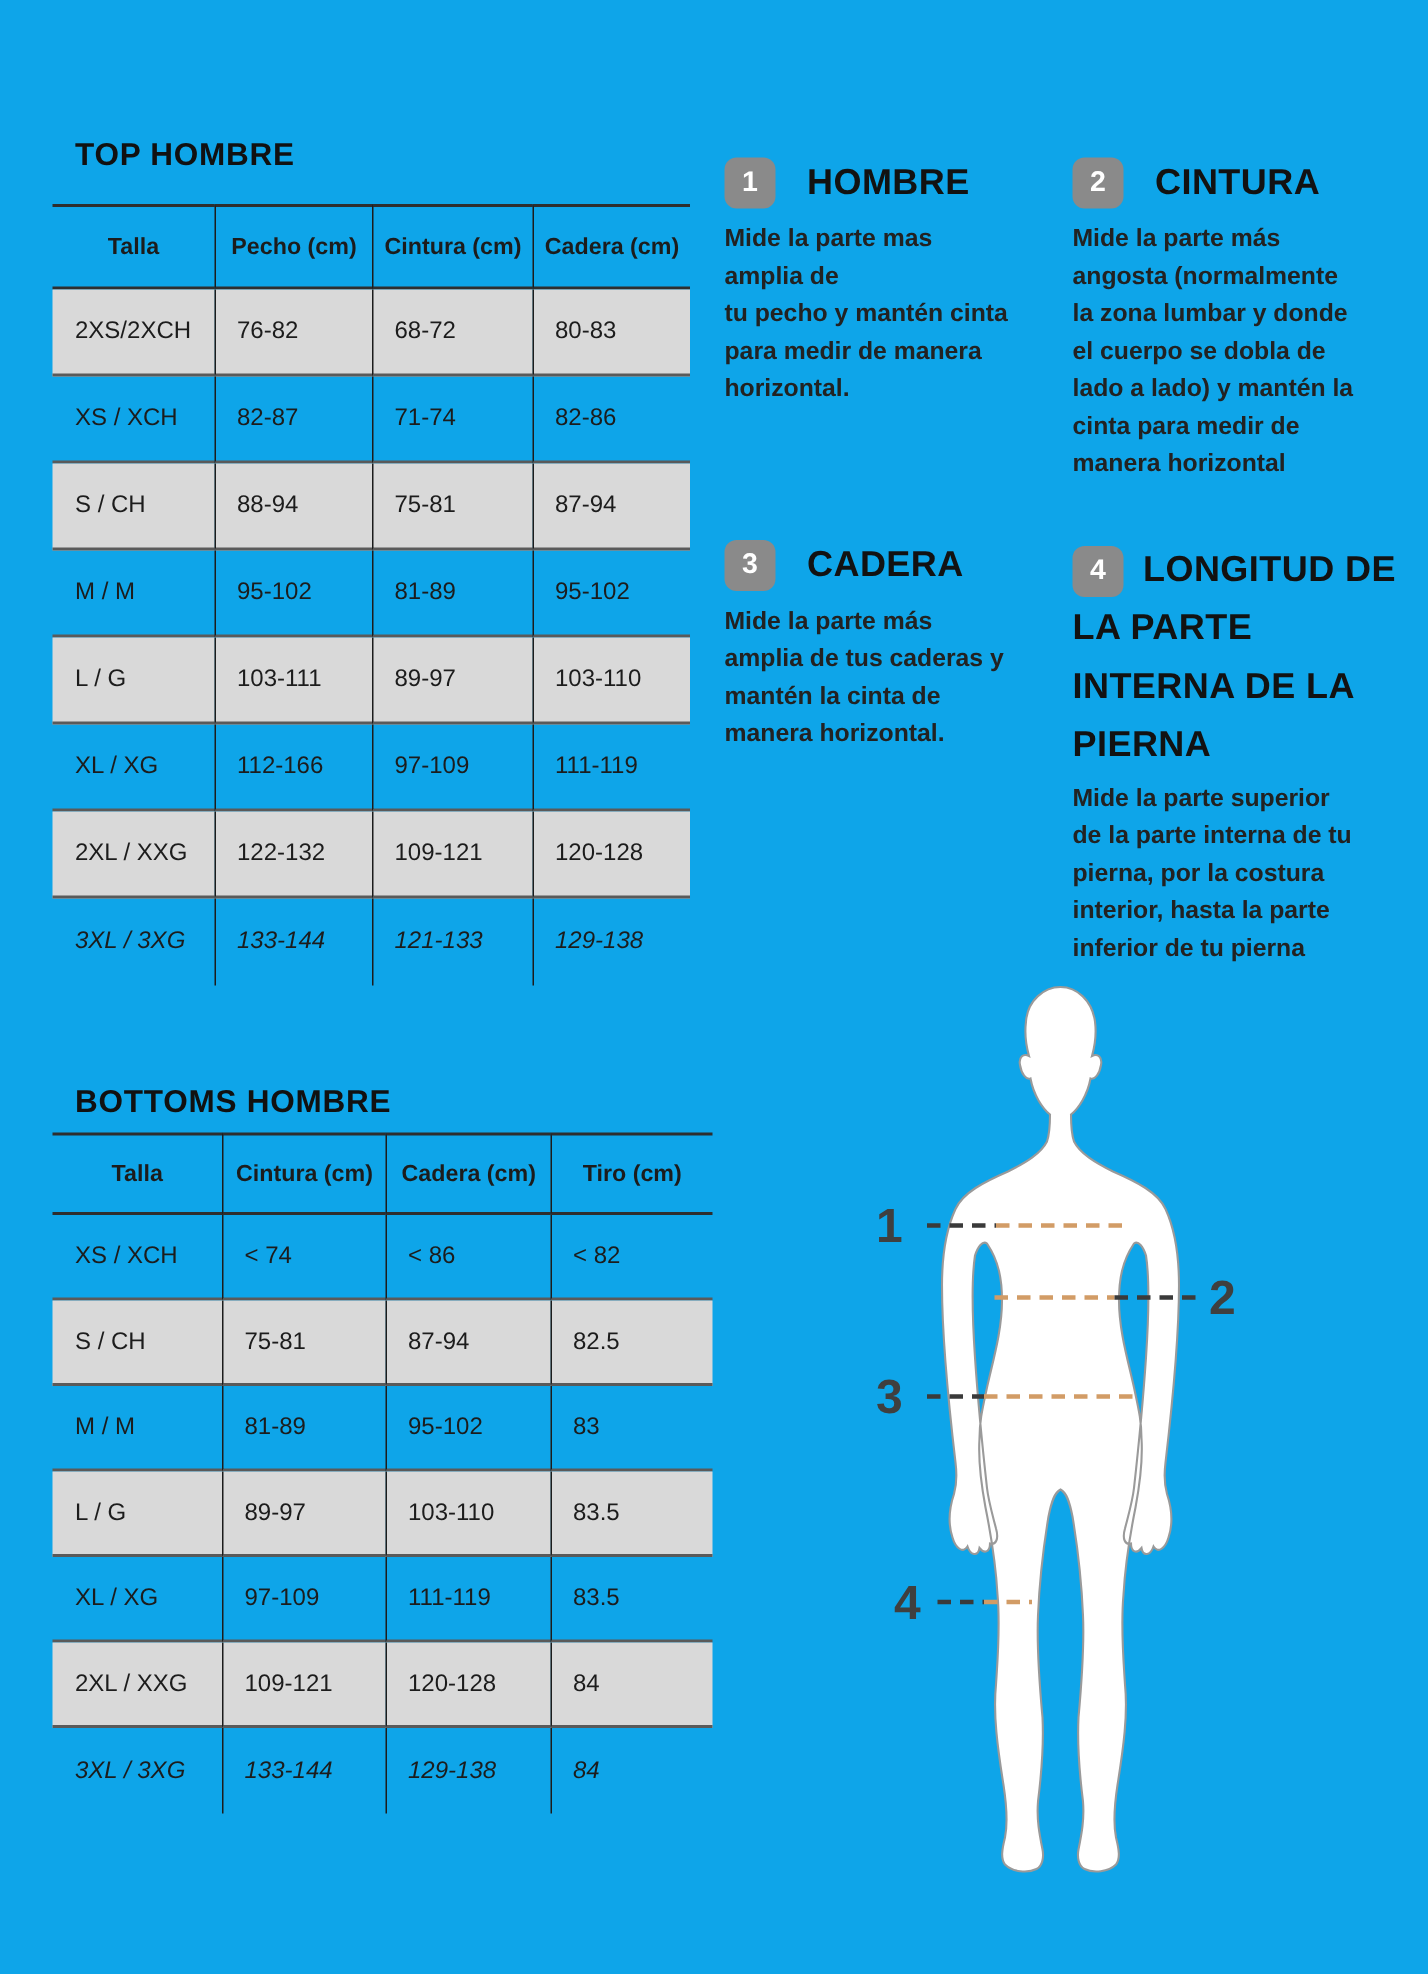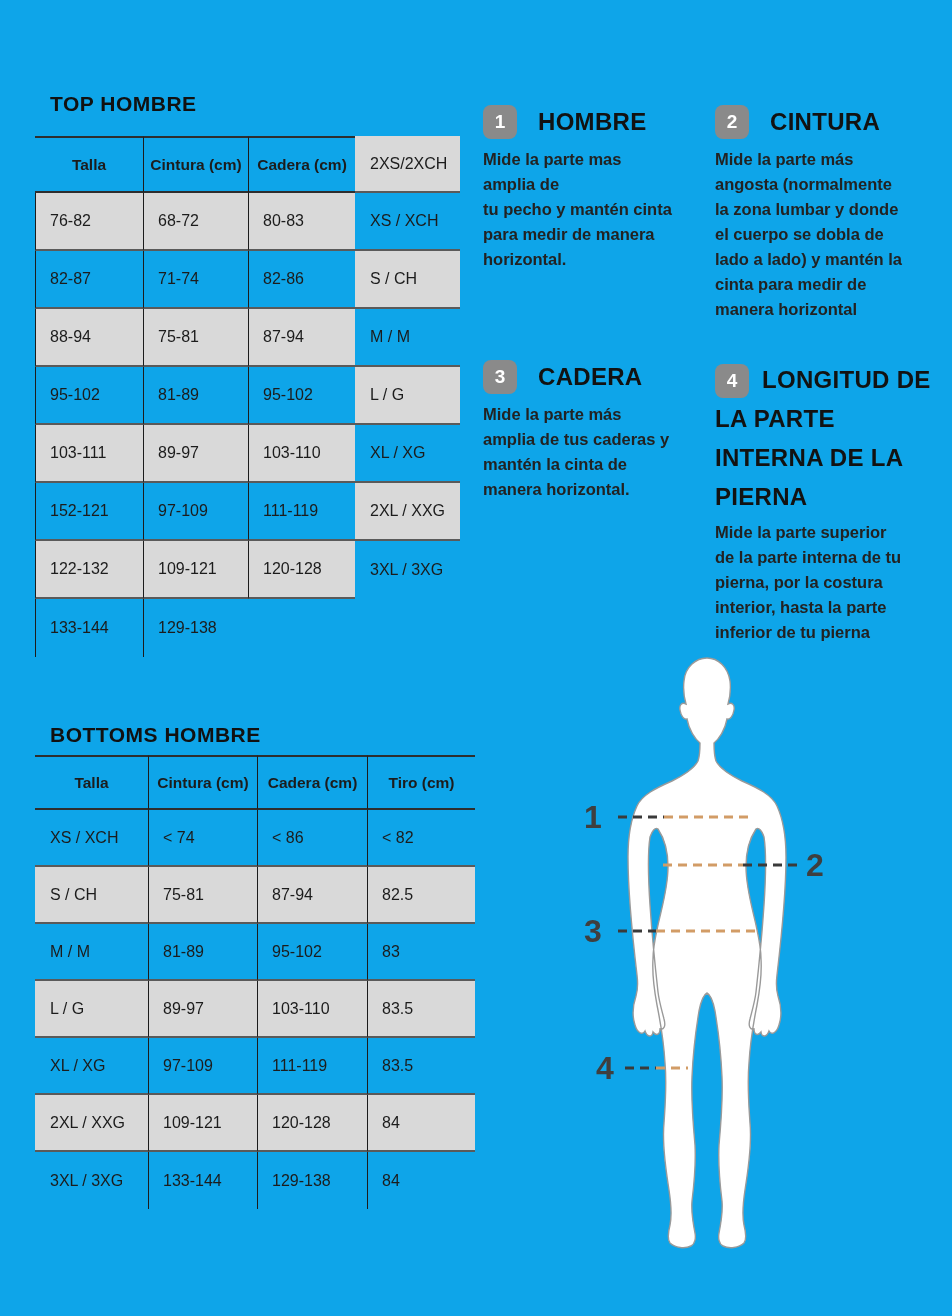--- a/index.html
+++ b/index.html
@@ -14,21 +14,21 @@
   
   .sizetable{position:absolute;display:grid;}
   #table-top{left:35px;top:136px;grid-template-columns:108px 105px 107px 105px;grid-template-rows:57px repeat(8,58px);}
   #table-bottoms{left:35px;top:755px;grid-template-columns:113px 109px 110px 108px;grid-template-rows:55px repeat(7,57px);}
   .cell{display:flex;align-items:center;font-size:16px;border-bottom:2px solid #5a5a5a;box-sizing:border-box;padding-left:14px;}
   .cell.c0{padding-left:15px;}
   .cell.c1,.cell.c2,.cell.c3{border-left:1.6px solid #1c1c1c;}
   .cell.head{justify-content:center;padding-left:0;font-weight:bold;font-size:15.5px;
              border-top:2px solid #2e2e2e;border-bottom:2px solid #2e2e2e;}
   .cell.shade{background:#d9d9d9;}
-  .cell.last{border-bottom:none;}
+  .cell.last{border-bottom:none;font-style:italic;}
 
   
   .sec{position:absolute;}
   #sec-1{left:483px;top:105px;width:218px;}
   #sec-2{left:715px;top:105px;width:237px;}
   #sec-3{left:483px;top:360px;width:220px;}
   #sec-4{left:715px;top:360px;width:237px;}
   .sec-head{display:flex;align-items:center;gap:21px;margin-bottom:8px;}
   .badge{width:34px;height:34px;border-radius:8px;background:#8a8a8a;color:#fff;
          display:flex;align-items:center;justify-content:center;font-size:19px;font-weight:bold;flex:0 0 auto;}
@@ -48,20 +48,21 @@
   #num-4{left:16px;top:407px;}
 </style>
 </head>
 <body>
 
 <div class="page">
 
   <div class="tbl-title" id="title-top">TOP HOMBRE</div>
   <div class="sizetable" id="table-top">
       <div class="cell head c0">Talla</div>
+      <div class="cell head c1">Pecho (cm)</div>
       <div class="cell head c2">Cintura (cm)</div>
       <div class="cell head c3">Cadera (cm)</div>
       <div class="cell c0 shade">2XS/2XCH</div>
       <div class="cell c1 shade">76-82</div>
       <div class="cell c2 shade">68-72</div>
       <div class="cell c3 shade">80-83</div>
       <div class="cell c0">XS / XCH</div>
       <div class="cell c1">82-87</div>
       <div class="cell c2">71-74</div>
       <div class="cell c3">82-86</div>
@@ -71,29 +72,30 @@
       <div class="cell c3 shade">87-94</div>
       <div class="cell c0">M / M</div>
       <div class="cell c1">95-102</div>
       <div class="cell c2">81-89</div>
       <div class="cell c3">95-102</div>
       <div class="cell c0 shade">L / G</div>
       <div class="cell c1 shade">103-111</div>
       <div class="cell c2 shade">89-97</div>
       <div class="cell c3 shade">103-110</div>
       <div class="cell c0">XL / XG</div>
-      <div class="cell c1">152-121</div>
+      <div class="cell c1">112-166</div>
       <div class="cell c2">97-109</div>
       <div class="cell c3">111-119</div>
       <div class="cell c0 shade">2XL / XXG</div>
       <div class="cell c1 shade">122-132</div>
       <div class="cell c2 shade">109-121</div>
       <div class="cell c3 shade">120-128</div>
       <div class="cell c0 last">3XL / 3XG</div>
       <div class="cell c1 last">133-144</div>
+      <div class="cell c2 last">121-133</div>
       <div class="cell c3 last">129-138</div>
     </div>
 
   <div class="tbl-title" id="title-bottoms">BOTTOMS HOMBRE</div>
   <div class="sizetable" id="table-bottoms">
       <div class="cell head c0">Talla</div>
       <div class="cell head c1">Cintura (cm)</div>
       <div class="cell head c2">Cadera (cm)</div>
       <div class="cell head c3">Tiro (cm)</div>
       <div class="cell c0">XS / XCH</div>

